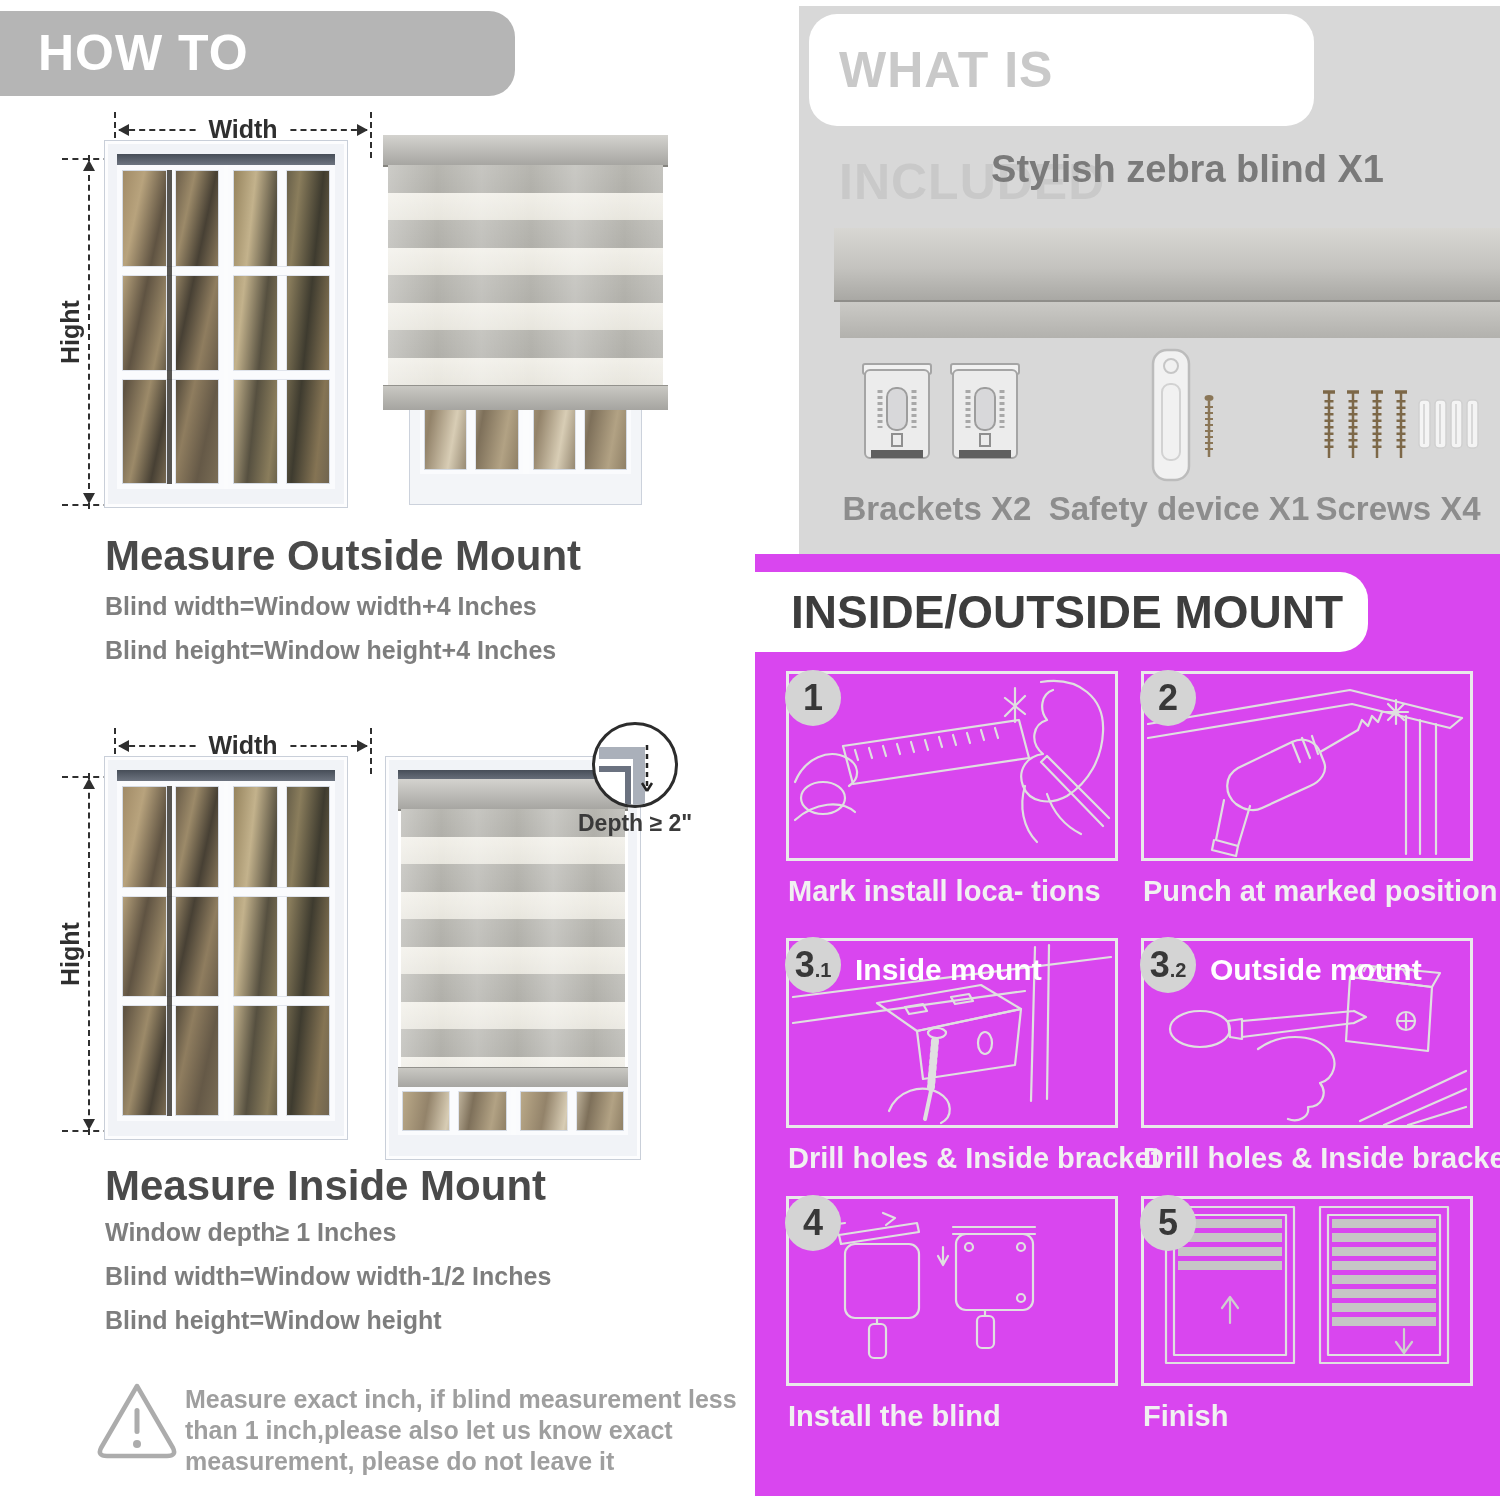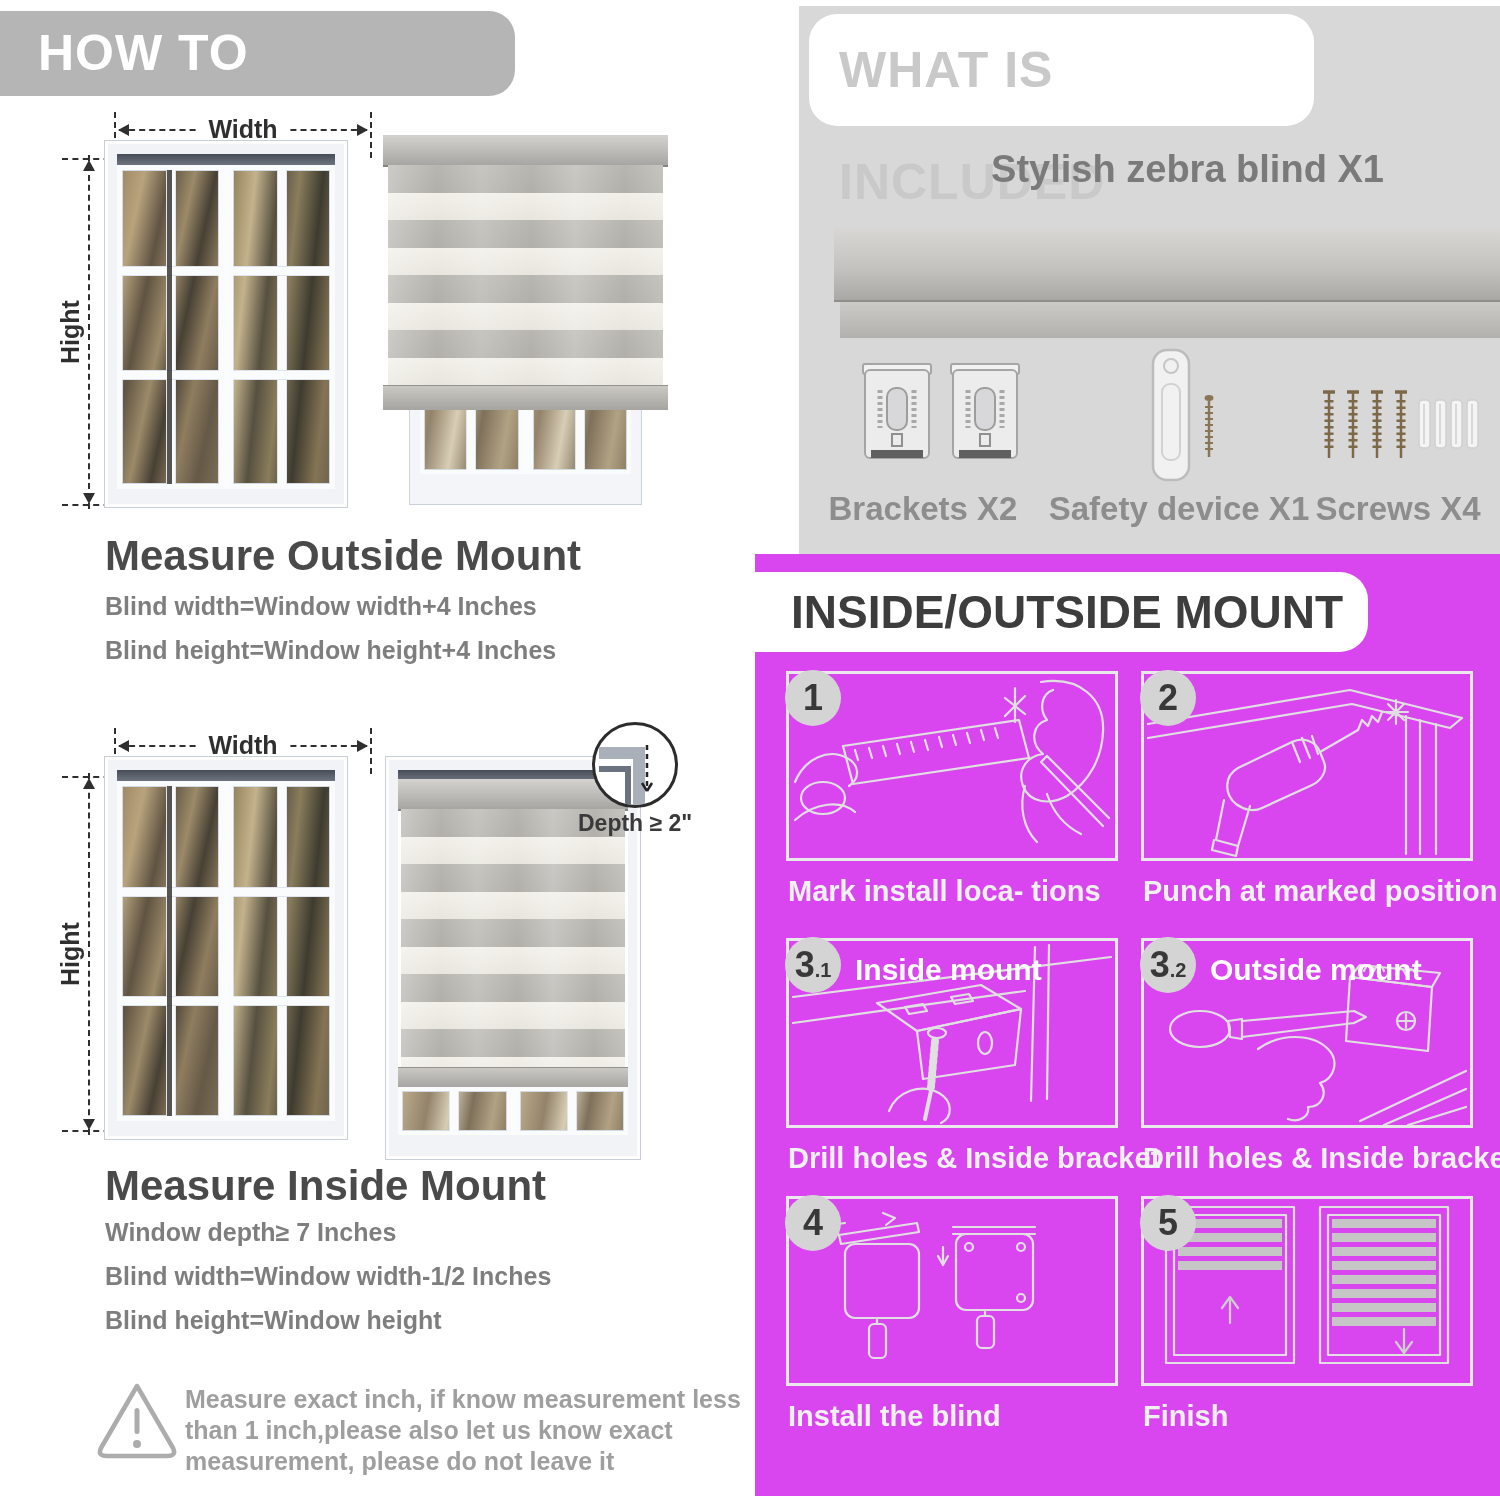--- a/index.html
+++ b/index.html
@@ -206,31 +206,31 @@
     <svg width="80" height="80" viewBox="0 0 80 80">
       <path d="M4,28 L44,28 L44,80" stroke="#aab0ba" stroke-width="12" fill="none"></path>
       <path d="M4,44 L33,44 L33,80" stroke="#6b7280" stroke-width="6" fill="none"></path>
       <path d="M52,20 L52,66" stroke="#222" stroke-width="2.5" stroke-dasharray="5 4" fill="none"></path>
       <path d="M52,66 l-5,-8 M52,66 l5,-8" stroke="#222" stroke-width="2.5" fill="none"></path>
     </svg>
   </div>
   <div class="depth-lab" style="left:578px;top:810px;">Depth ≥ 2"</div>
 
   <div class="sect-title" style="top:1162px;">Measure Inside Mount</div>
-  <div class="formula" style="top:1218px;">Window depth≥ 7 Inches</div>
+  <div class="formula" style="top:1218px;">Window depth≥ 1 Inches</div>
   <div class="formula" style="top:1262px;">Blind width=Window width-1/2 Inches</div>
   <div class="formula" style="top:1306px;">Blind height=Window height</div>
 
   <svg class="abs" style="left:95px;top:1378px;" width="84" height="84" viewBox="0 0 84 84">
     <path d="M42,8 L78,70 Q82,78 72,78 L12,78 Q2,78 6,70 Z" fill="none" stroke="#acacac" stroke-width="4.5" stroke-linejoin="round"></path>
     <rect x="39.5" y="30" width="5" height="26" rx="2.5" fill="#acacac"></rect>
     <circle cx="42" cy="66" r="4" fill="#acacac"></circle>
   </svg>
   <div class="warn-text">
-    <div>Measure exact inch, if know measurement less</div>
+    <div>Measure exact inch, if blind measurement less</div>
     <div>than 1 inch,please also let us know exact</div>
     <div>measurement, please do not leave it</div>
   </div>
 
   <div class="panel-light">
     <div class="hdr-right">
       <span>WHAT IS INCLUDED</span>
     </div>
     <div class="prod-label" style="top:142px;">Stylish zebra blind X1</div>
 
@@ -273,21 +273,21 @@
       </g>
       <g>
         <rect x="100" y="12" width="11" height="48" rx="4" fill="#f4f4f4" stroke="#cfcfcf" stroke-width="1.5"></rect>
         <rect x="116" y="12" width="11" height="48" rx="4" fill="#f4f4f4" stroke="#cfcfcf" stroke-width="1.5"></rect>
         <rect x="132" y="12" width="11" height="48" rx="4" fill="#f4f4f4" stroke="#cfcfcf" stroke-width="1.5"></rect>
         <rect x="148" y="12" width="11" height="48" rx="4" fill="#f4f4f4" stroke="#cfcfcf" stroke-width="1.5"></rect>
         <path d="M105,16 v40 M121,16 v40 M137,16 v40 M153,16 v40" stroke="#d8d8d8" stroke-width="2" fill="none"></path>
       </g>
     </svg>
 
-    <span class="comp-label" style="left:124px;top:484px;">Brackets X2</span>
+    <span class="comp-label" style="left:138px;top:484px;">Brackets X2</span>
     <span class="comp-label" style="left:380px;top:484px;">Safety device X1</span>
     <span class="comp-label" style="left:599px;top:484px;">Screws X4</span>
   </div>
 
   <div class="panel-dark">
     <div class="hdr-mount">
       <span>INSIDE/OUTSIDE MOUNT</span>
     </div>
 
     <div class="card" style="left:31px;top:117px;">

